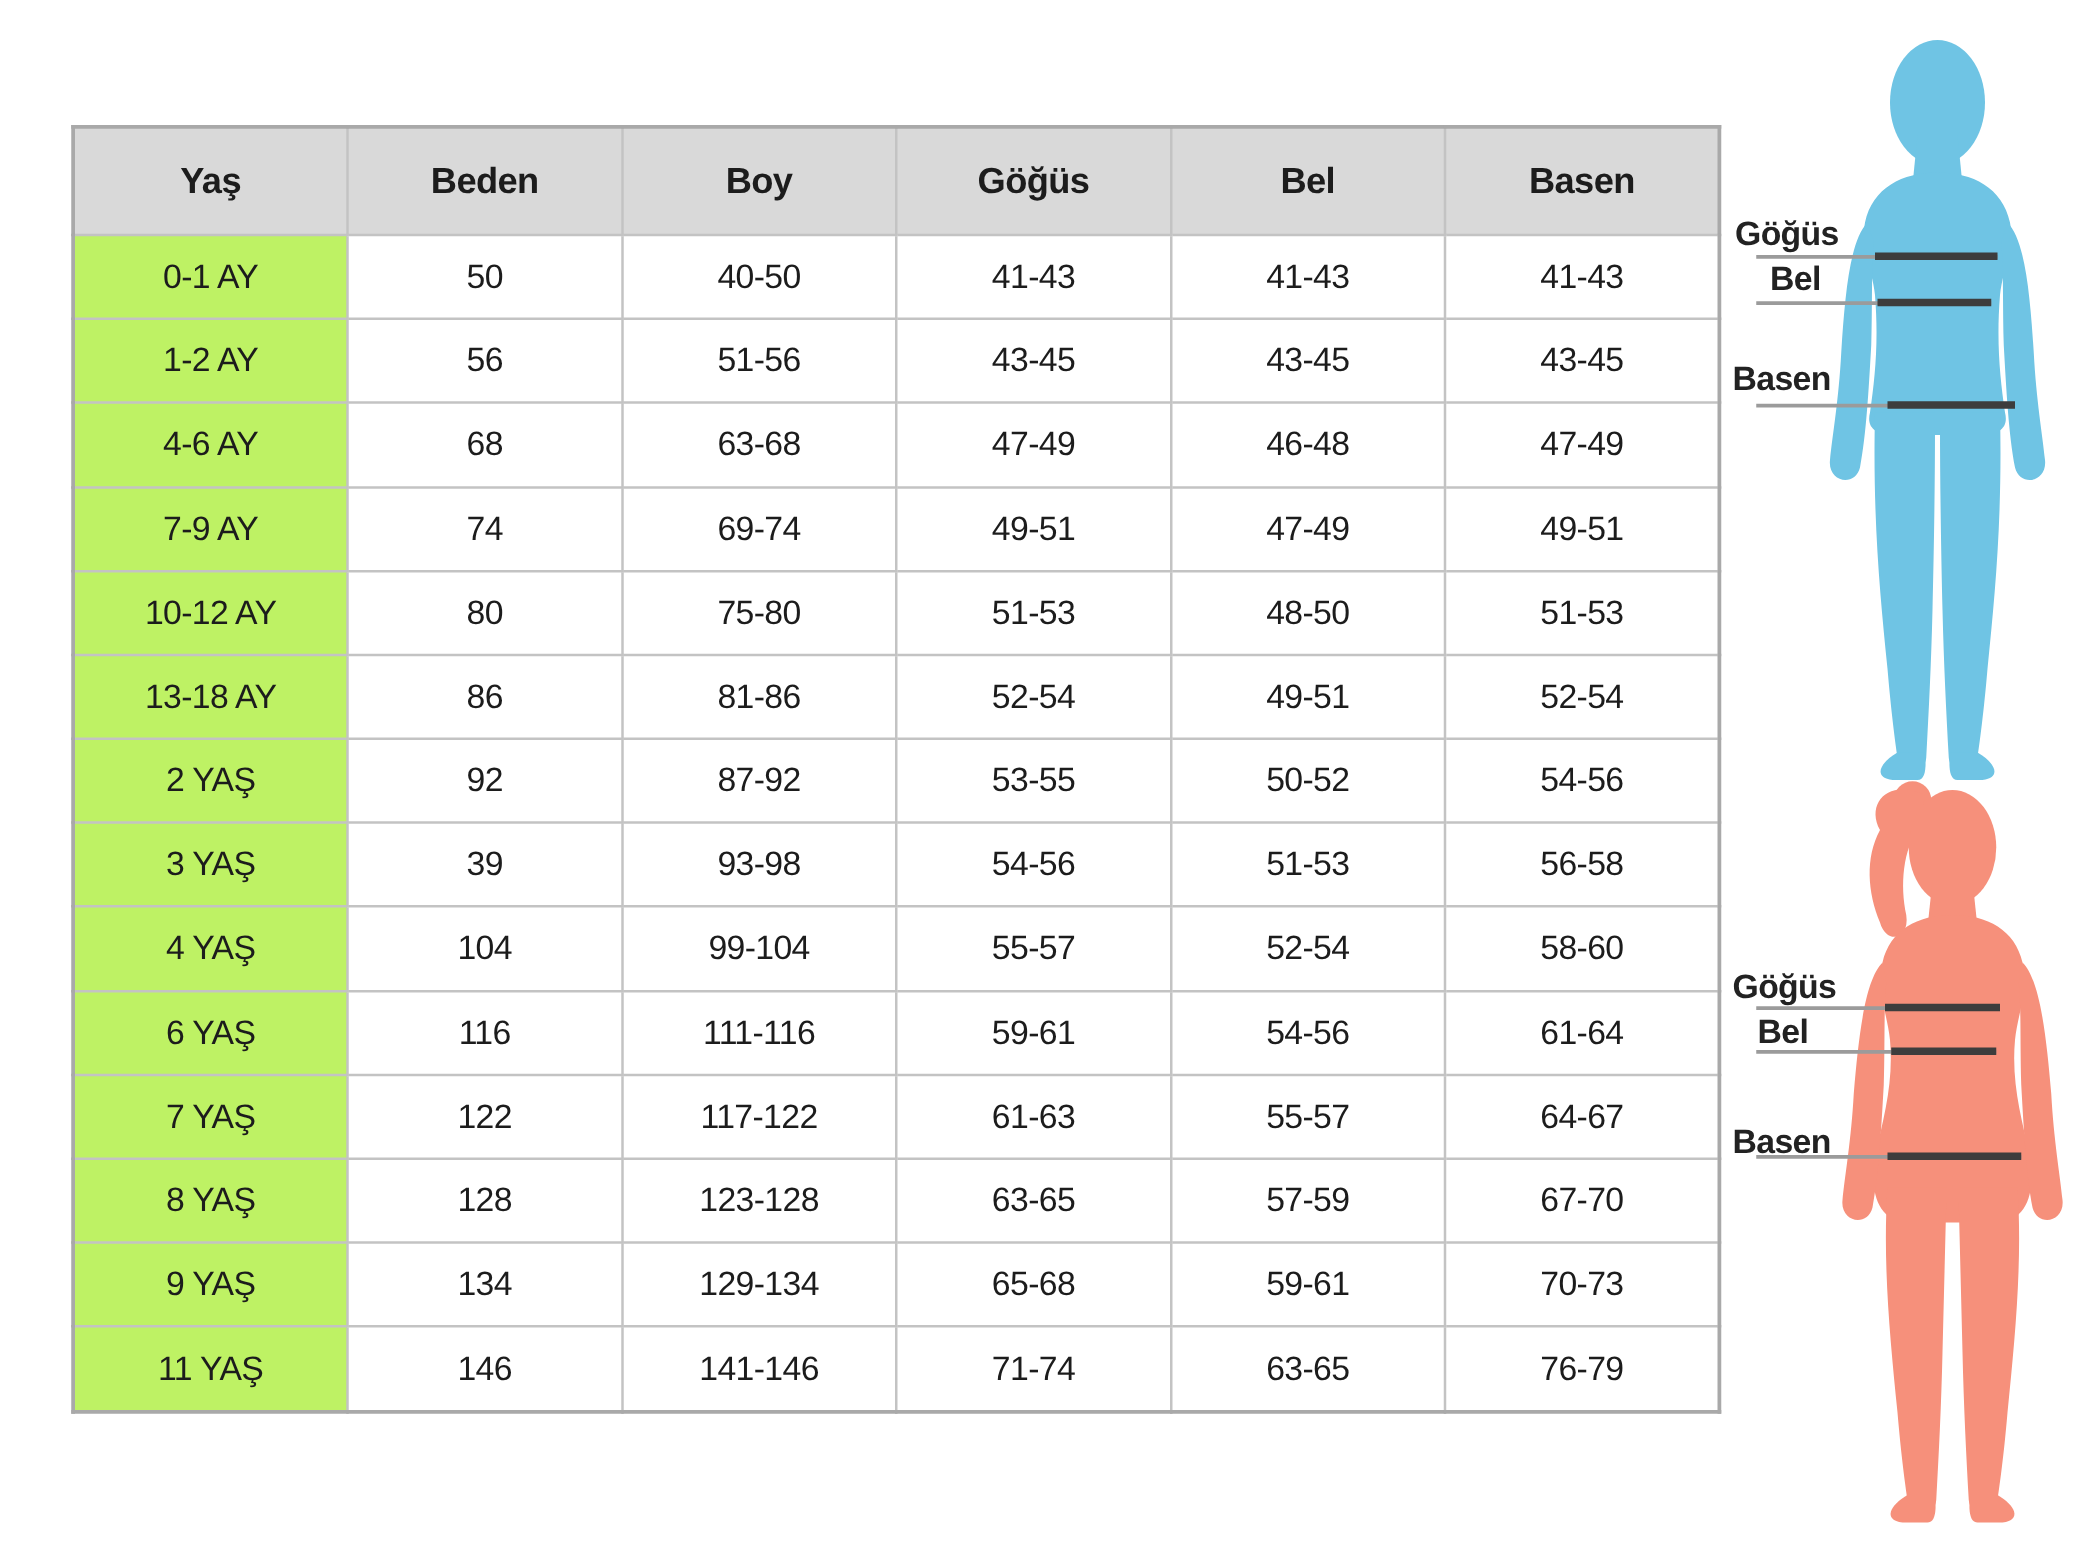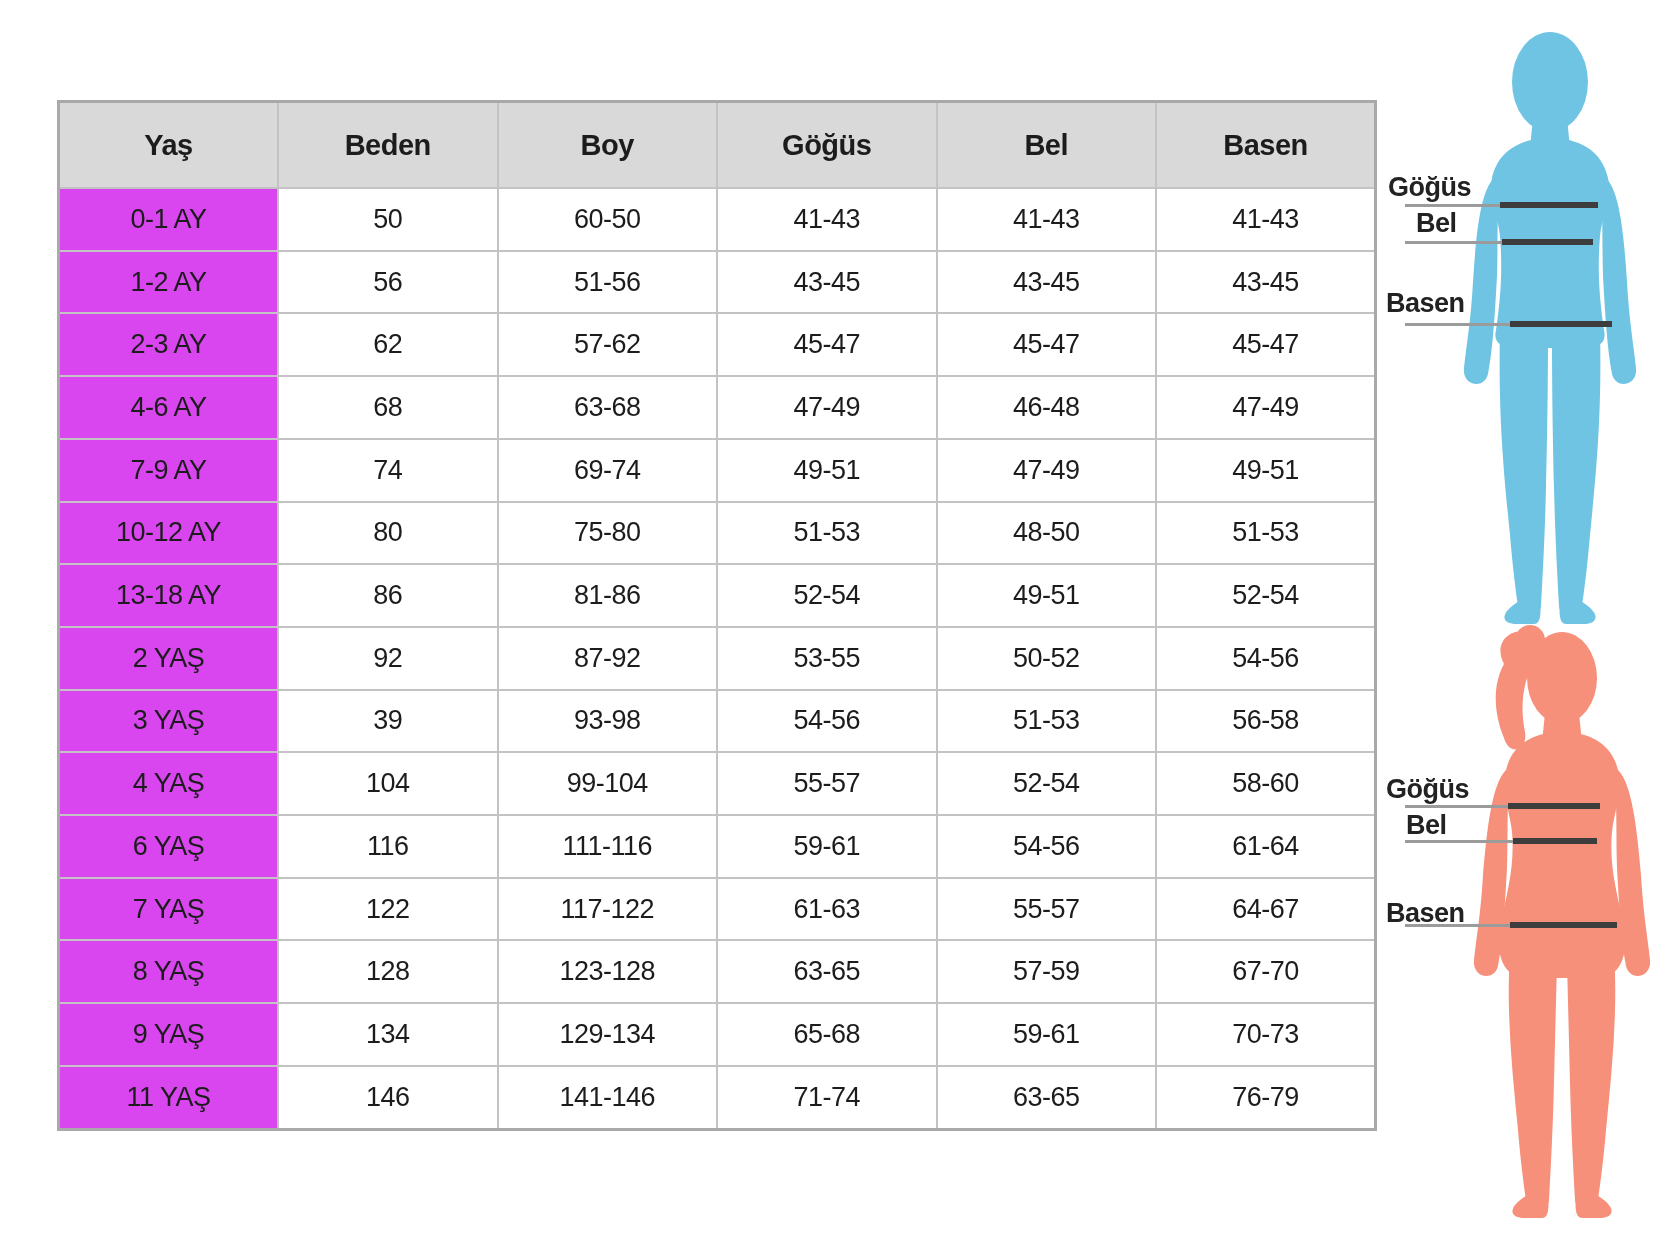--- a/index.html
+++ b/index.html
@@ -14,21 +14,21 @@
     border:3px solid #a9a9a9;
   }
   .size-table th,.size-table td{
     border:2px solid #c3c3c3;text-align:center;vertical-align:middle;
     color:#1c1c1c;letter-spacing:-0.5px;padding:0;
   }
   .size-table th{
     background:#d9d9d9;font-size:29px;font-weight:700;height:84px;
   }
   .size-table td{font-size:27px;font-weight:400;background:#ffffff;}
-  .size-table td.age-cell{background:#d946ef;}
+  .size-table td.age-cell{background:#bef264;}
   
   .figure-svg{position:absolute;z-index:1;}
   
   .measure-label{
     position:absolute;z-index:3;font-size:27px;font-weight:700;color:#222222;
     letter-spacing:-0.5px;white-space:nowrap;
   }
   .thin-line{position:absolute;z-index:2;height:3px;background:#9b9b9b;}
   .dark-line{position:absolute;z-index:3;height:6px;background:#3d3d3d;}
 </style>
@@ -43,40 +43,32 @@
       <th>Boy</th>
       <th>Göğüs</th>
       <th>Bel</th>
       <th>Basen</th>
     </tr>
   </thead>
   <tbody>
       <tr>
         <td class="age-cell">0-1 AY</td>
         <td class="value-cell">50</td>
-        <td class="value-cell">60-50</td>
+        <td class="value-cell">40-50</td>
         <td class="value-cell">41-43</td>
         <td class="value-cell">41-43</td>
         <td class="value-cell">41-43</td>
       </tr>
       <tr>
         <td class="age-cell">1-2 AY</td>
         <td class="value-cell">56</td>
         <td class="value-cell">51-56</td>
         <td class="value-cell">43-45</td>
         <td class="value-cell">43-45</td>
         <td class="value-cell">43-45</td>
-      </tr>
-      <tr>
-        <td class="age-cell">2-3 AY</td>
-        <td class="value-cell">62</td>
-        <td class="value-cell">57-62</td>
-        <td class="value-cell">45-47</td>
-        <td class="value-cell">45-47</td>
-        <td class="value-cell">45-47</td>
       </tr>
       <tr>
         <td class="age-cell">4-6 AY</td>
         <td class="value-cell">68</td>
         <td class="value-cell">63-68</td>
         <td class="value-cell">47-49</td>
         <td class="value-cell">46-48</td>
         <td class="value-cell">47-49</td>
       </tr>
       <tr>

